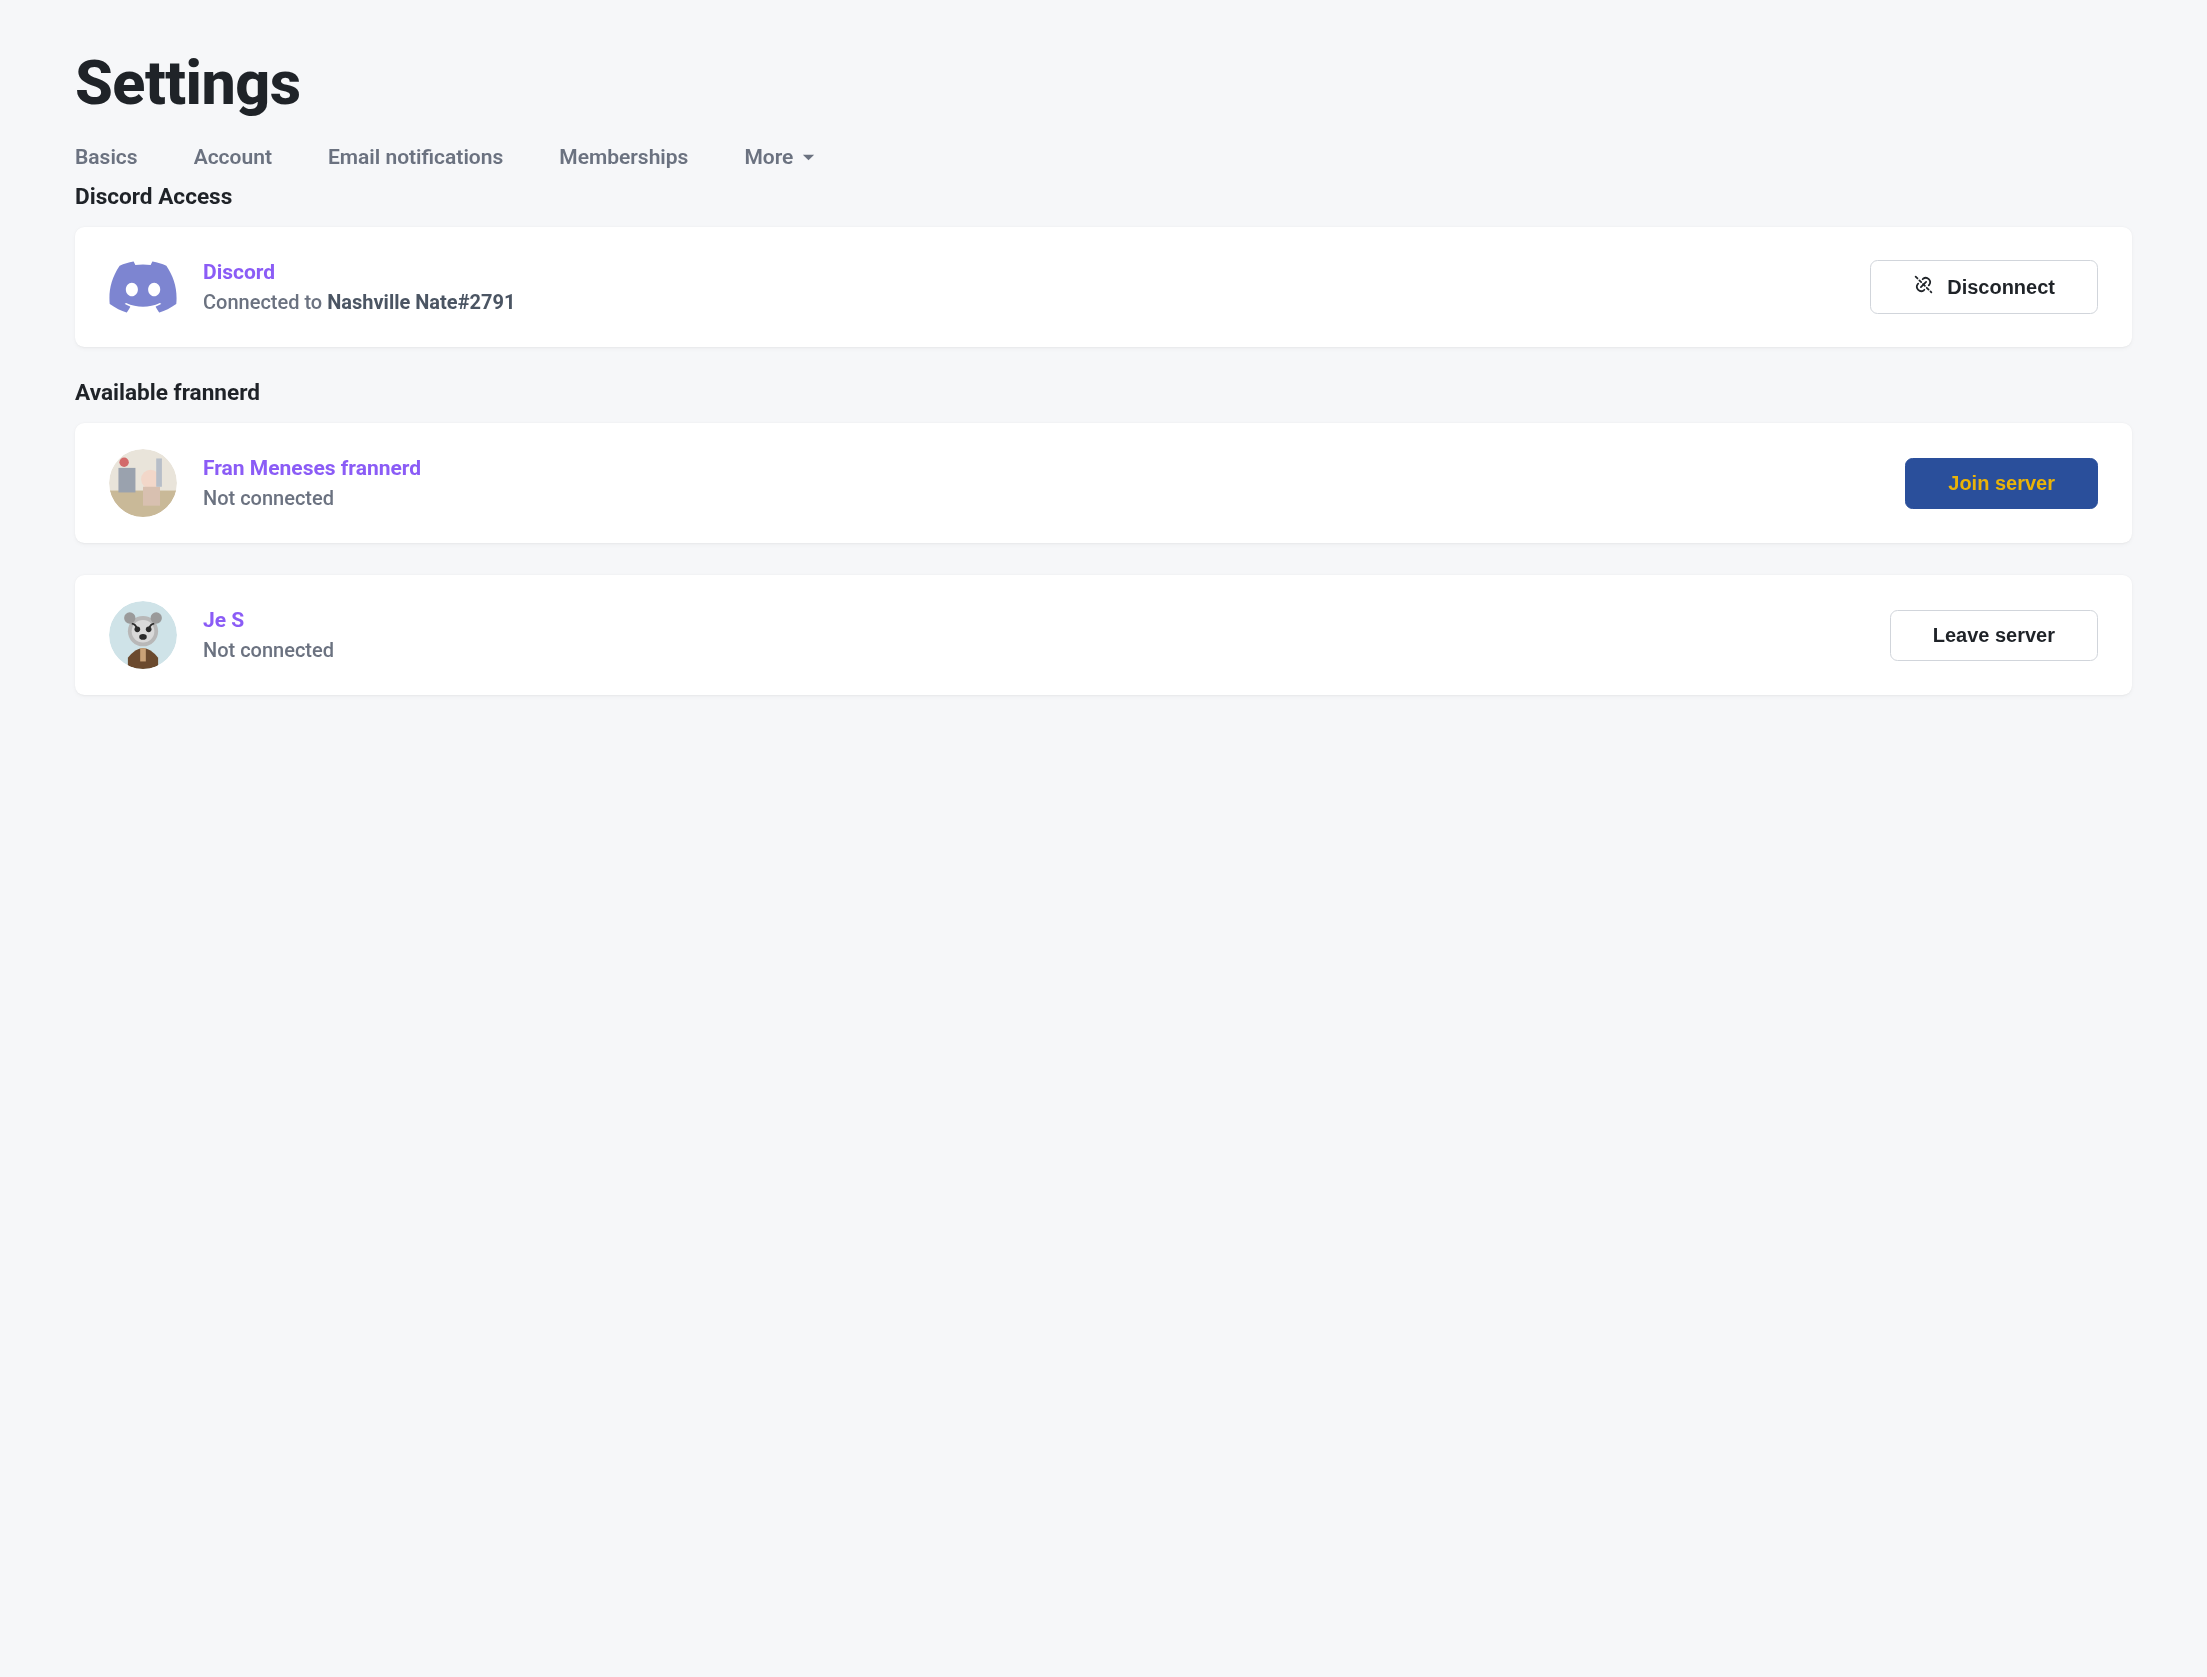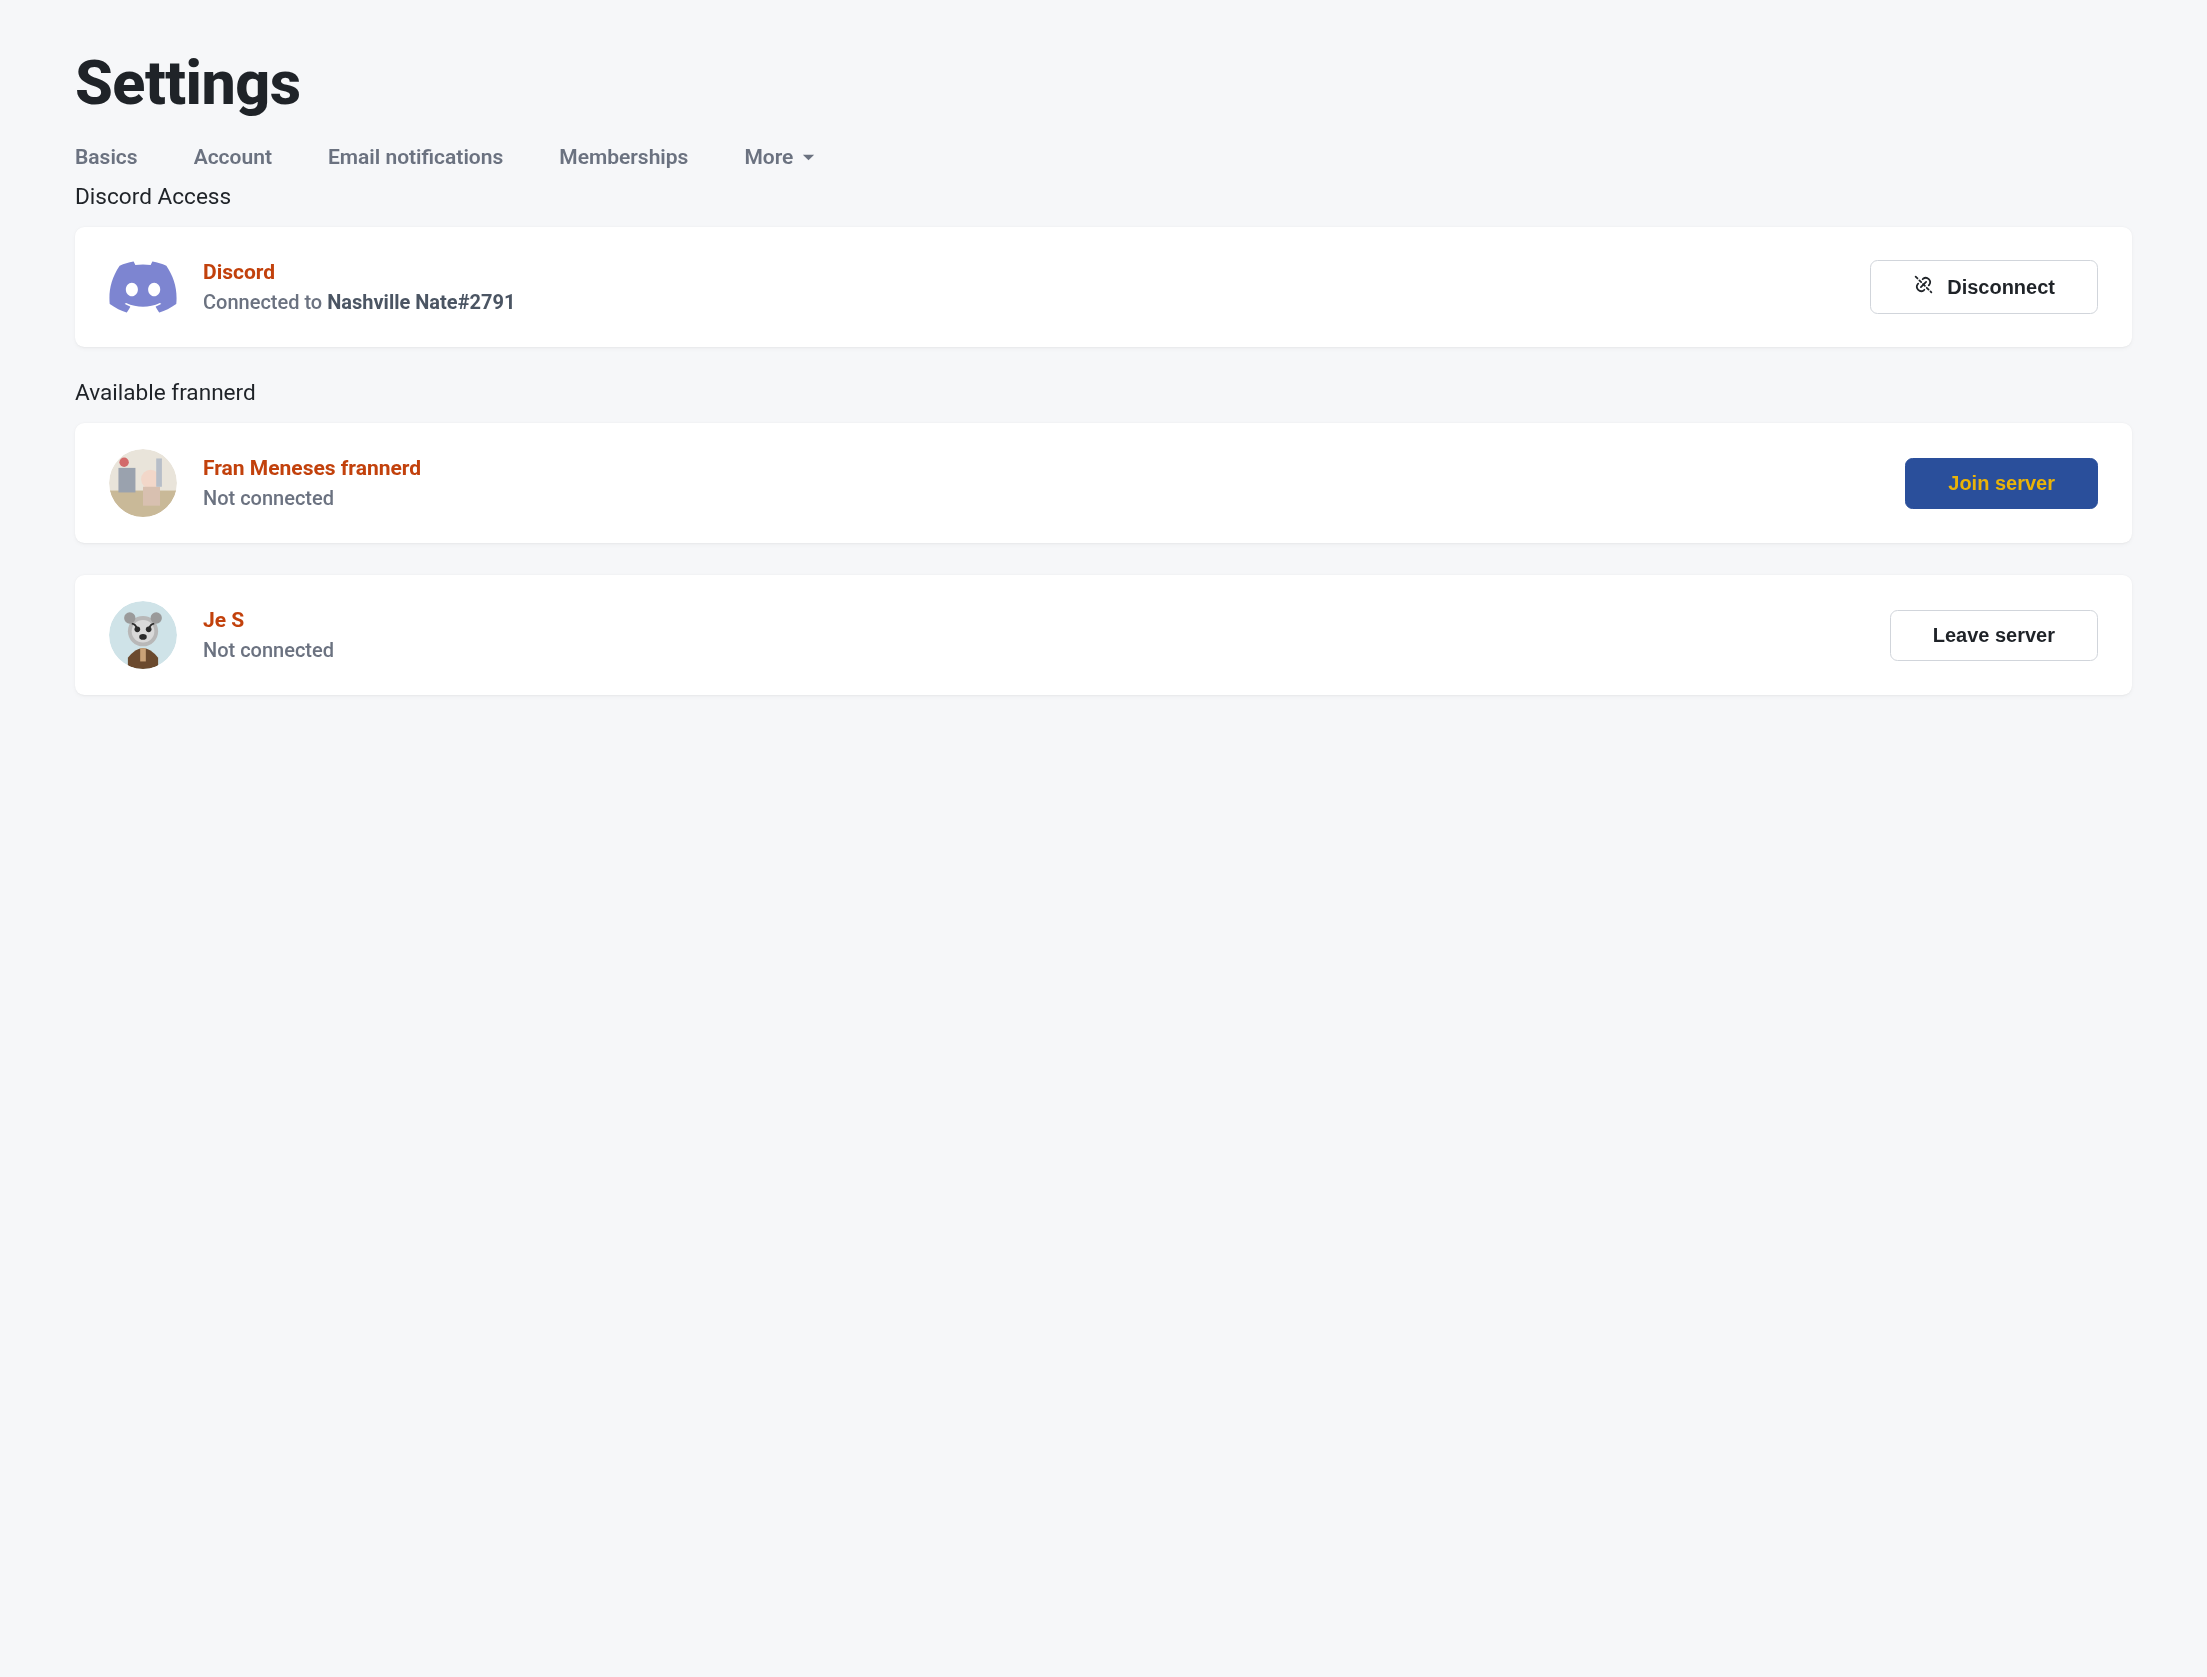--- a/index.html
+++ b/index.html
@@ -29,21 +29,21 @@
     cursor: pointer;
     display: flex;
     align-items: center;
     gap: 7.5px;
   }
   .tab .chev {
     display: inline-flex;
   }
   .section-title {
     font-size: 22.6px;
-    font-weight: 400;
+    font-weight: 700;
     color: #1f2328;
     margin-bottom: 17px;
   }
   .card {
     background: #ffffff;
     border-radius: 9.4px;
     box-shadow: 0 0.9px 1.9px rgba(0,0,0,0.04), 0 1.9px 5.6px rgba(0,0,0,0.03);
     padding: 26px 34px;
     display: flex;
     align-items: center;
@@ -73,21 +73,21 @@
     display: flex;
     align-items: center;
     justify-content: center;
     overflow: hidden;
   }
   .avatar svg { width: 100%; height: 100%; display: block; }
   .text-col { display: flex; flex-direction: column; gap: 5.6px; }
   .row-title {
     font-size: 21px;
     font-weight: 700;
-    color: #c2410c;
+    color: #8b5cf6;
   }
   .row-sub {
     font-size: 20px;
     font-weight: 500;
     color: #6b7280;
   }
   .row-sub .strong { font-weight: 700; color: #4b5563; }
   .btn {
     font-size: 20px;
     font-weight: 600;

